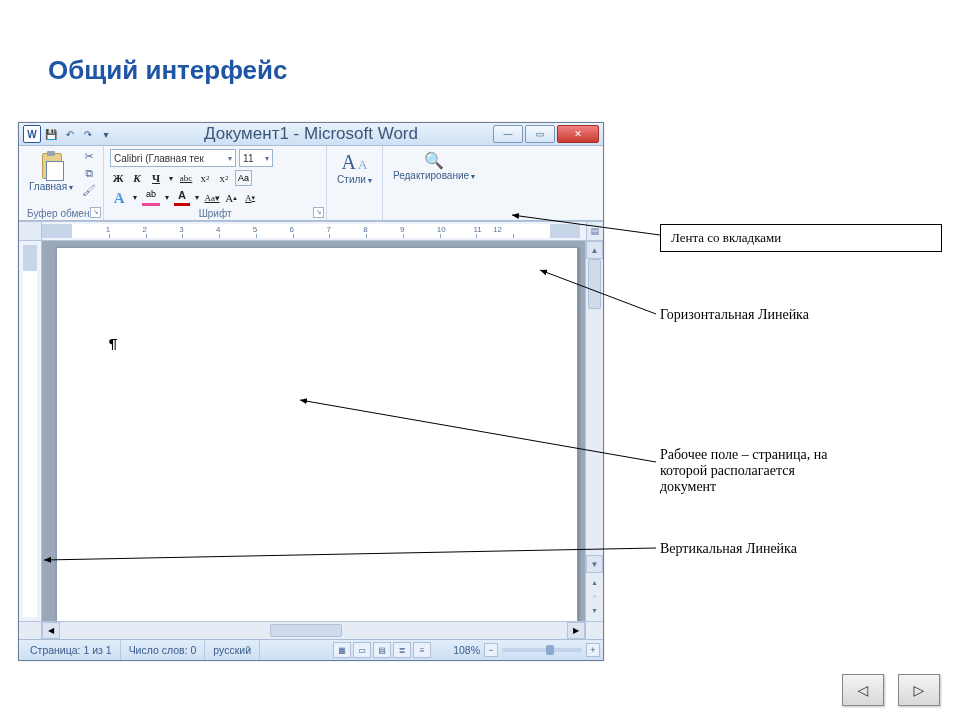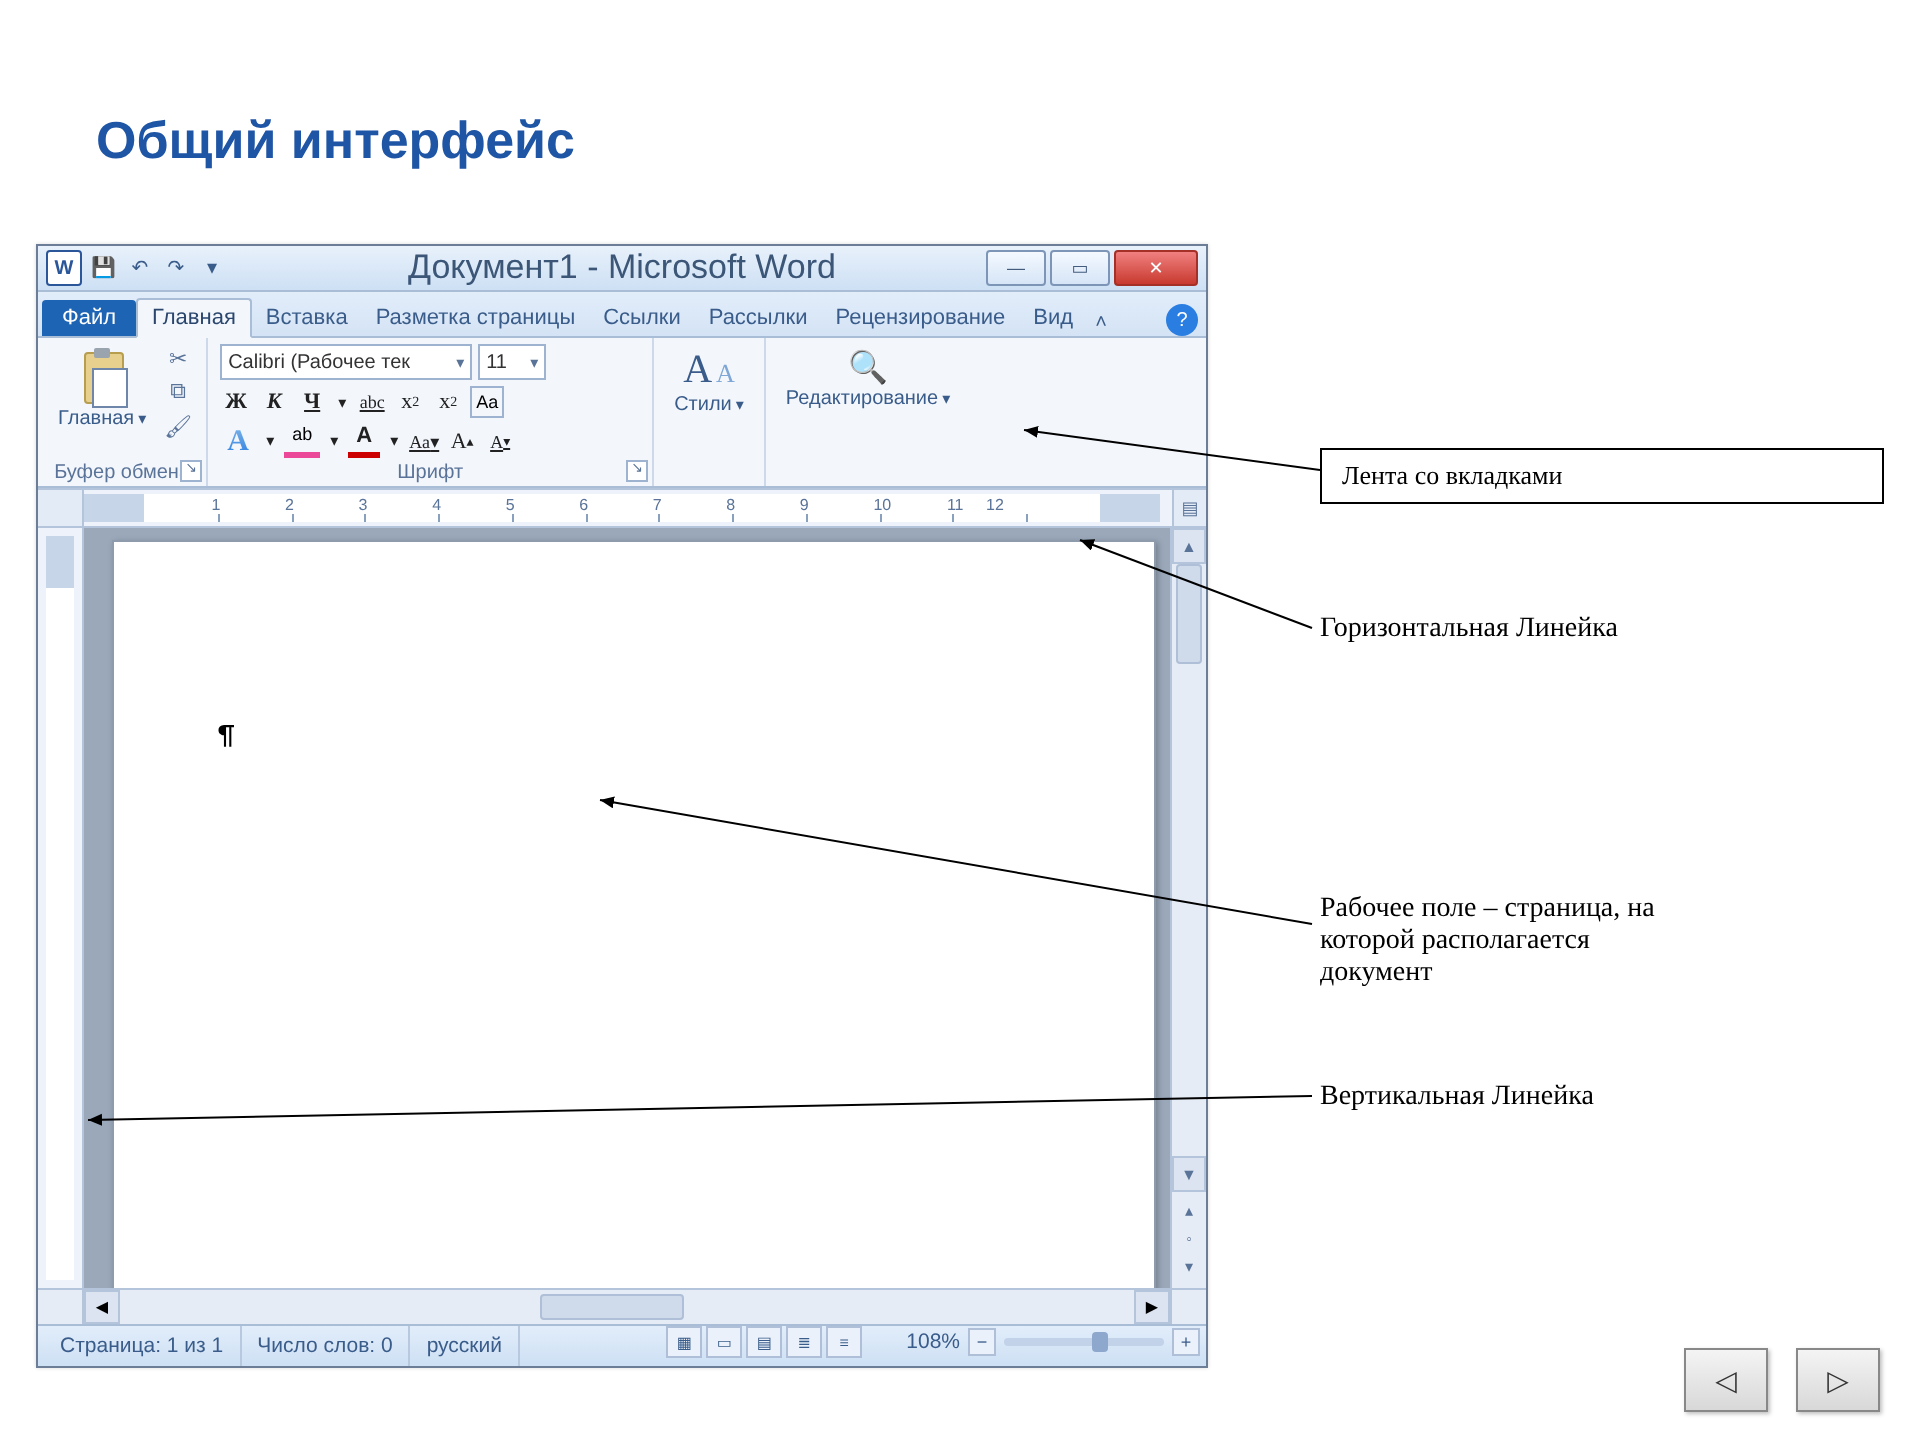--- a/index.html
+++ b/index.html
@@ -171,21 +171,21 @@
 
   
   .hscroll{ height:17px; background:#e6ecf5; border-top:1px solid #b4c4da; display:flex;}
   .hscroll .hpad{ width:22px; border-right:1px solid #b4c4da;}
   .hscroll .harrow{ width:16px; background:#dbe4f0; border:1px solid #b4c4da; display:flex;align-items:center;justify-content:center; font-size:8px;}
   .hscroll .htrack{ flex:1; position:relative;}
   .hscroll .hthumb{ position:absolute; top:2px; bottom:2px; left:210px; width:70px; background:#cfdaea; border:1px solid #aebfd7; border-radius:2px;}
   .hscroll .hpad2{ width:17px; border-left:1px solid #b4c4da;}
 
   
-  .statusbar{ height:20px; background:linear-gradient(#e2edfa,#cde0f4); border-top:1px solid #a9bdd7; display:flex; align-items:flex-start; font-size:10.5px; color:#3a5c8a; padding:0 3px; gap:0;}
+  .statusbar{ height:20px; background:linear-gradient(#e2edfa,#cde0f4); border-top:1px solid #a9bdd7; display:flex; align-items:center; font-size:10.5px; color:#3a5c8a; padding:0 3px; gap:0;}
   .statusbar .cell{ padding:0 8px; border-right:1px solid #b8c9df; height:100%; display:flex; align-items:center;}
   .statusbar .views{ margin-left:auto; display:flex; align-items:center; gap:2px;}
   .statusbar .vbtn{ width:16px; height:14px; border:1px solid #aebfd7; background:#eaf1fa; display:flex;align-items:center;justify-content:center; font-size:8px;}
   .statusbar .zoom{ display:flex; align-items:center; gap:4px; margin-left:20px;}
   .statusbar .ztrack{ width:80px; height:4px; background:#c2d2e8; position:relative; border-radius:2px;}
   .statusbar .zthumb{ position:absolute; top:-3px; left:44px; width:8px; height:10px; background:#8da8cc; border-radius:2px;}
   .statusbar .zbtn{ width:12px;height:12px; border:1px solid #aebfd7; background:#eaf1fa; display:flex;align-items:center;justify-content:center; font-size:9px;}
 
   
   .callout-box{
@@ -217,32 +217,20 @@
       <span class="ico">▾</span>
     </div>
     <div class="title-text">Документ1  -  Microsoft Word</div>
     <div class="win-buttons">
       <div class="win-btn">—</div>
       <div class="win-btn">▭</div>
       <div class="win-btn close">✕</div>
     </div>
   </div>
 
-  <div class="tabs">
-    <div class="tab file">Файл</div>
-    <div class="tab active">Главная</div>
-    <div class="tab">Вставка</div>
-    <div class="tab">Разметка страницы</div>
-    <div class="tab">Ссылки</div>
-    <div class="tab">Рассылки</div>
-    <div class="tab">Рецензирование</div>
-    <div class="tab">Вид</div>
-    <div class="min-ribbon">˄</div>
-    <div class="help-icn">?</div>
-  </div>
 
   <div class="ribbon">
 
     <div class="group">
       <div class="group-body">
         <div class="big-btn">
           <div class="paste-icn">
             <div class="board"></div>
               <div class="clip"></div>
               <div class="sheet"></div>
@@ -259,21 +247,21 @@
         <span>Буфер обмена</span>
         <span class="launcher">↘</span>
       </div>
     </div>
 
     <div class="group" style="min-width:210px;">
       <div class="group-body">
         <div class="font-rows">
           <div class="row">
             <div class="combo font">
-              <span>Calibri (Рабочее тек</span>
+              <span>Calibri (Главная тек</span>
                 <span class="caret">▾</span>
             </div>
             <div class="combo size">
               <span>11</span>
                 <span class="caret">▾</span>
             </div>
           </div>
           <div class="row">
             <div class="fmt bold">Ж</div>
             <div class="fmt italic">К</div>

